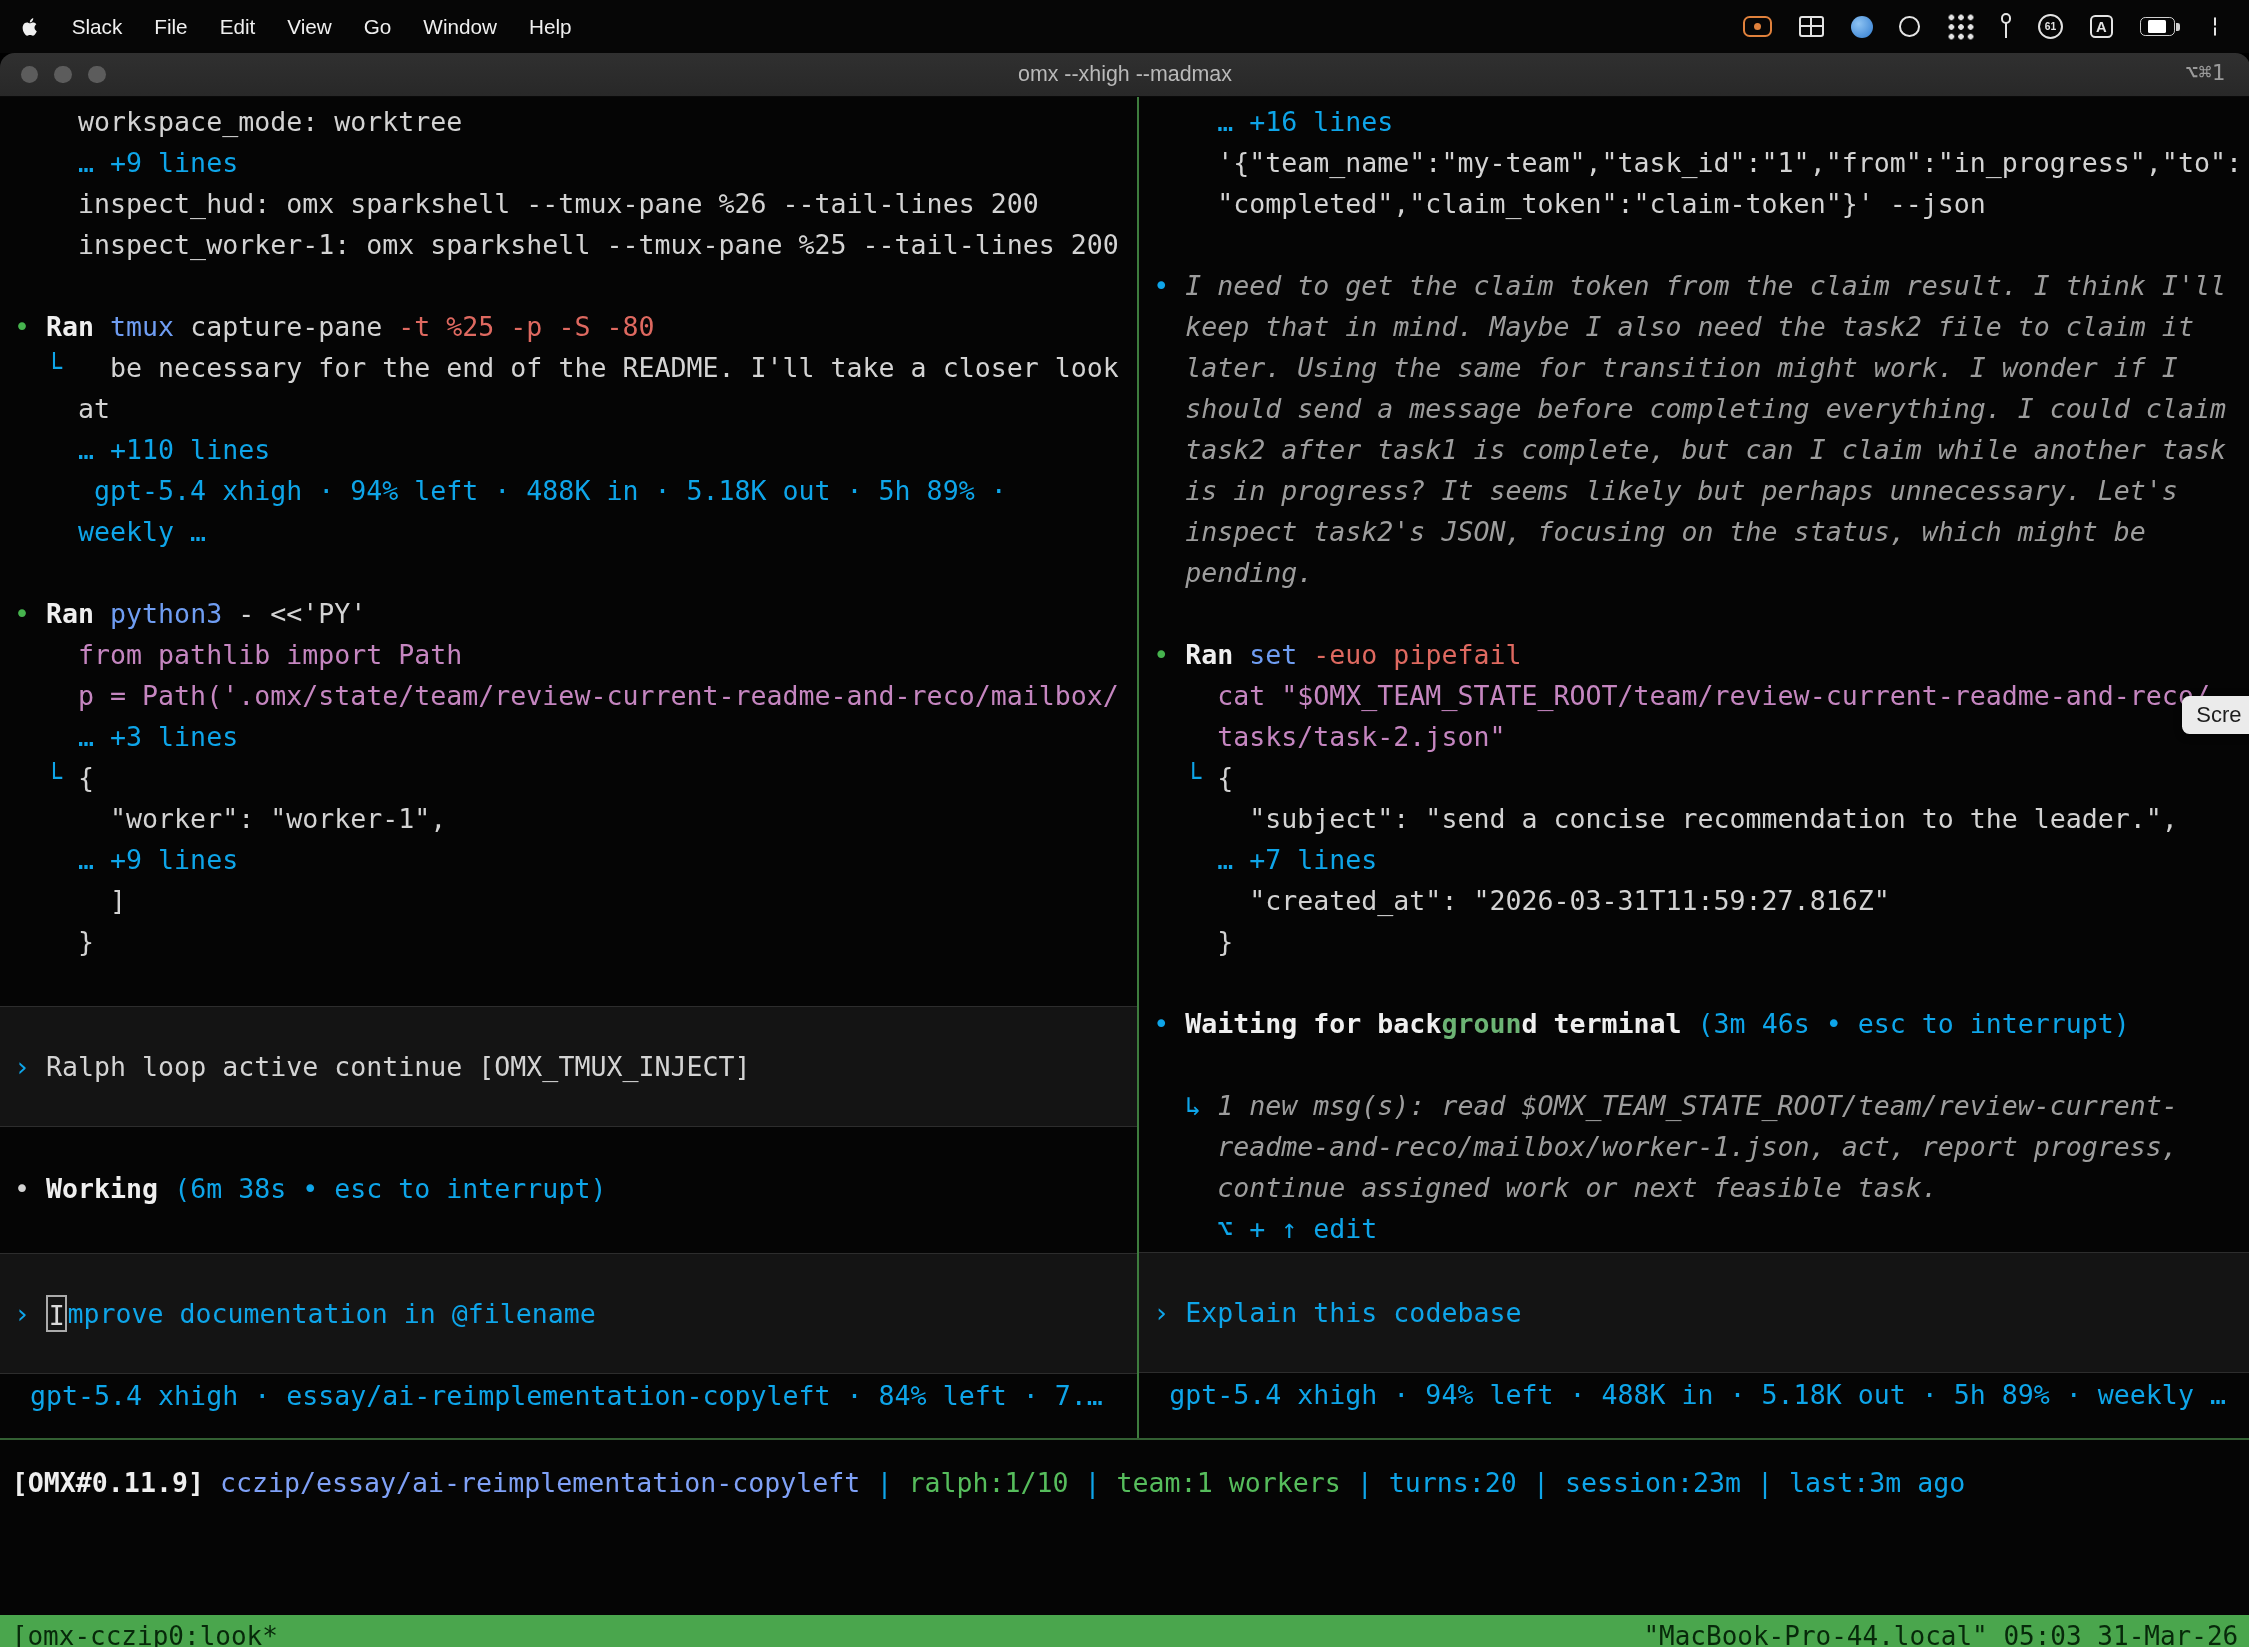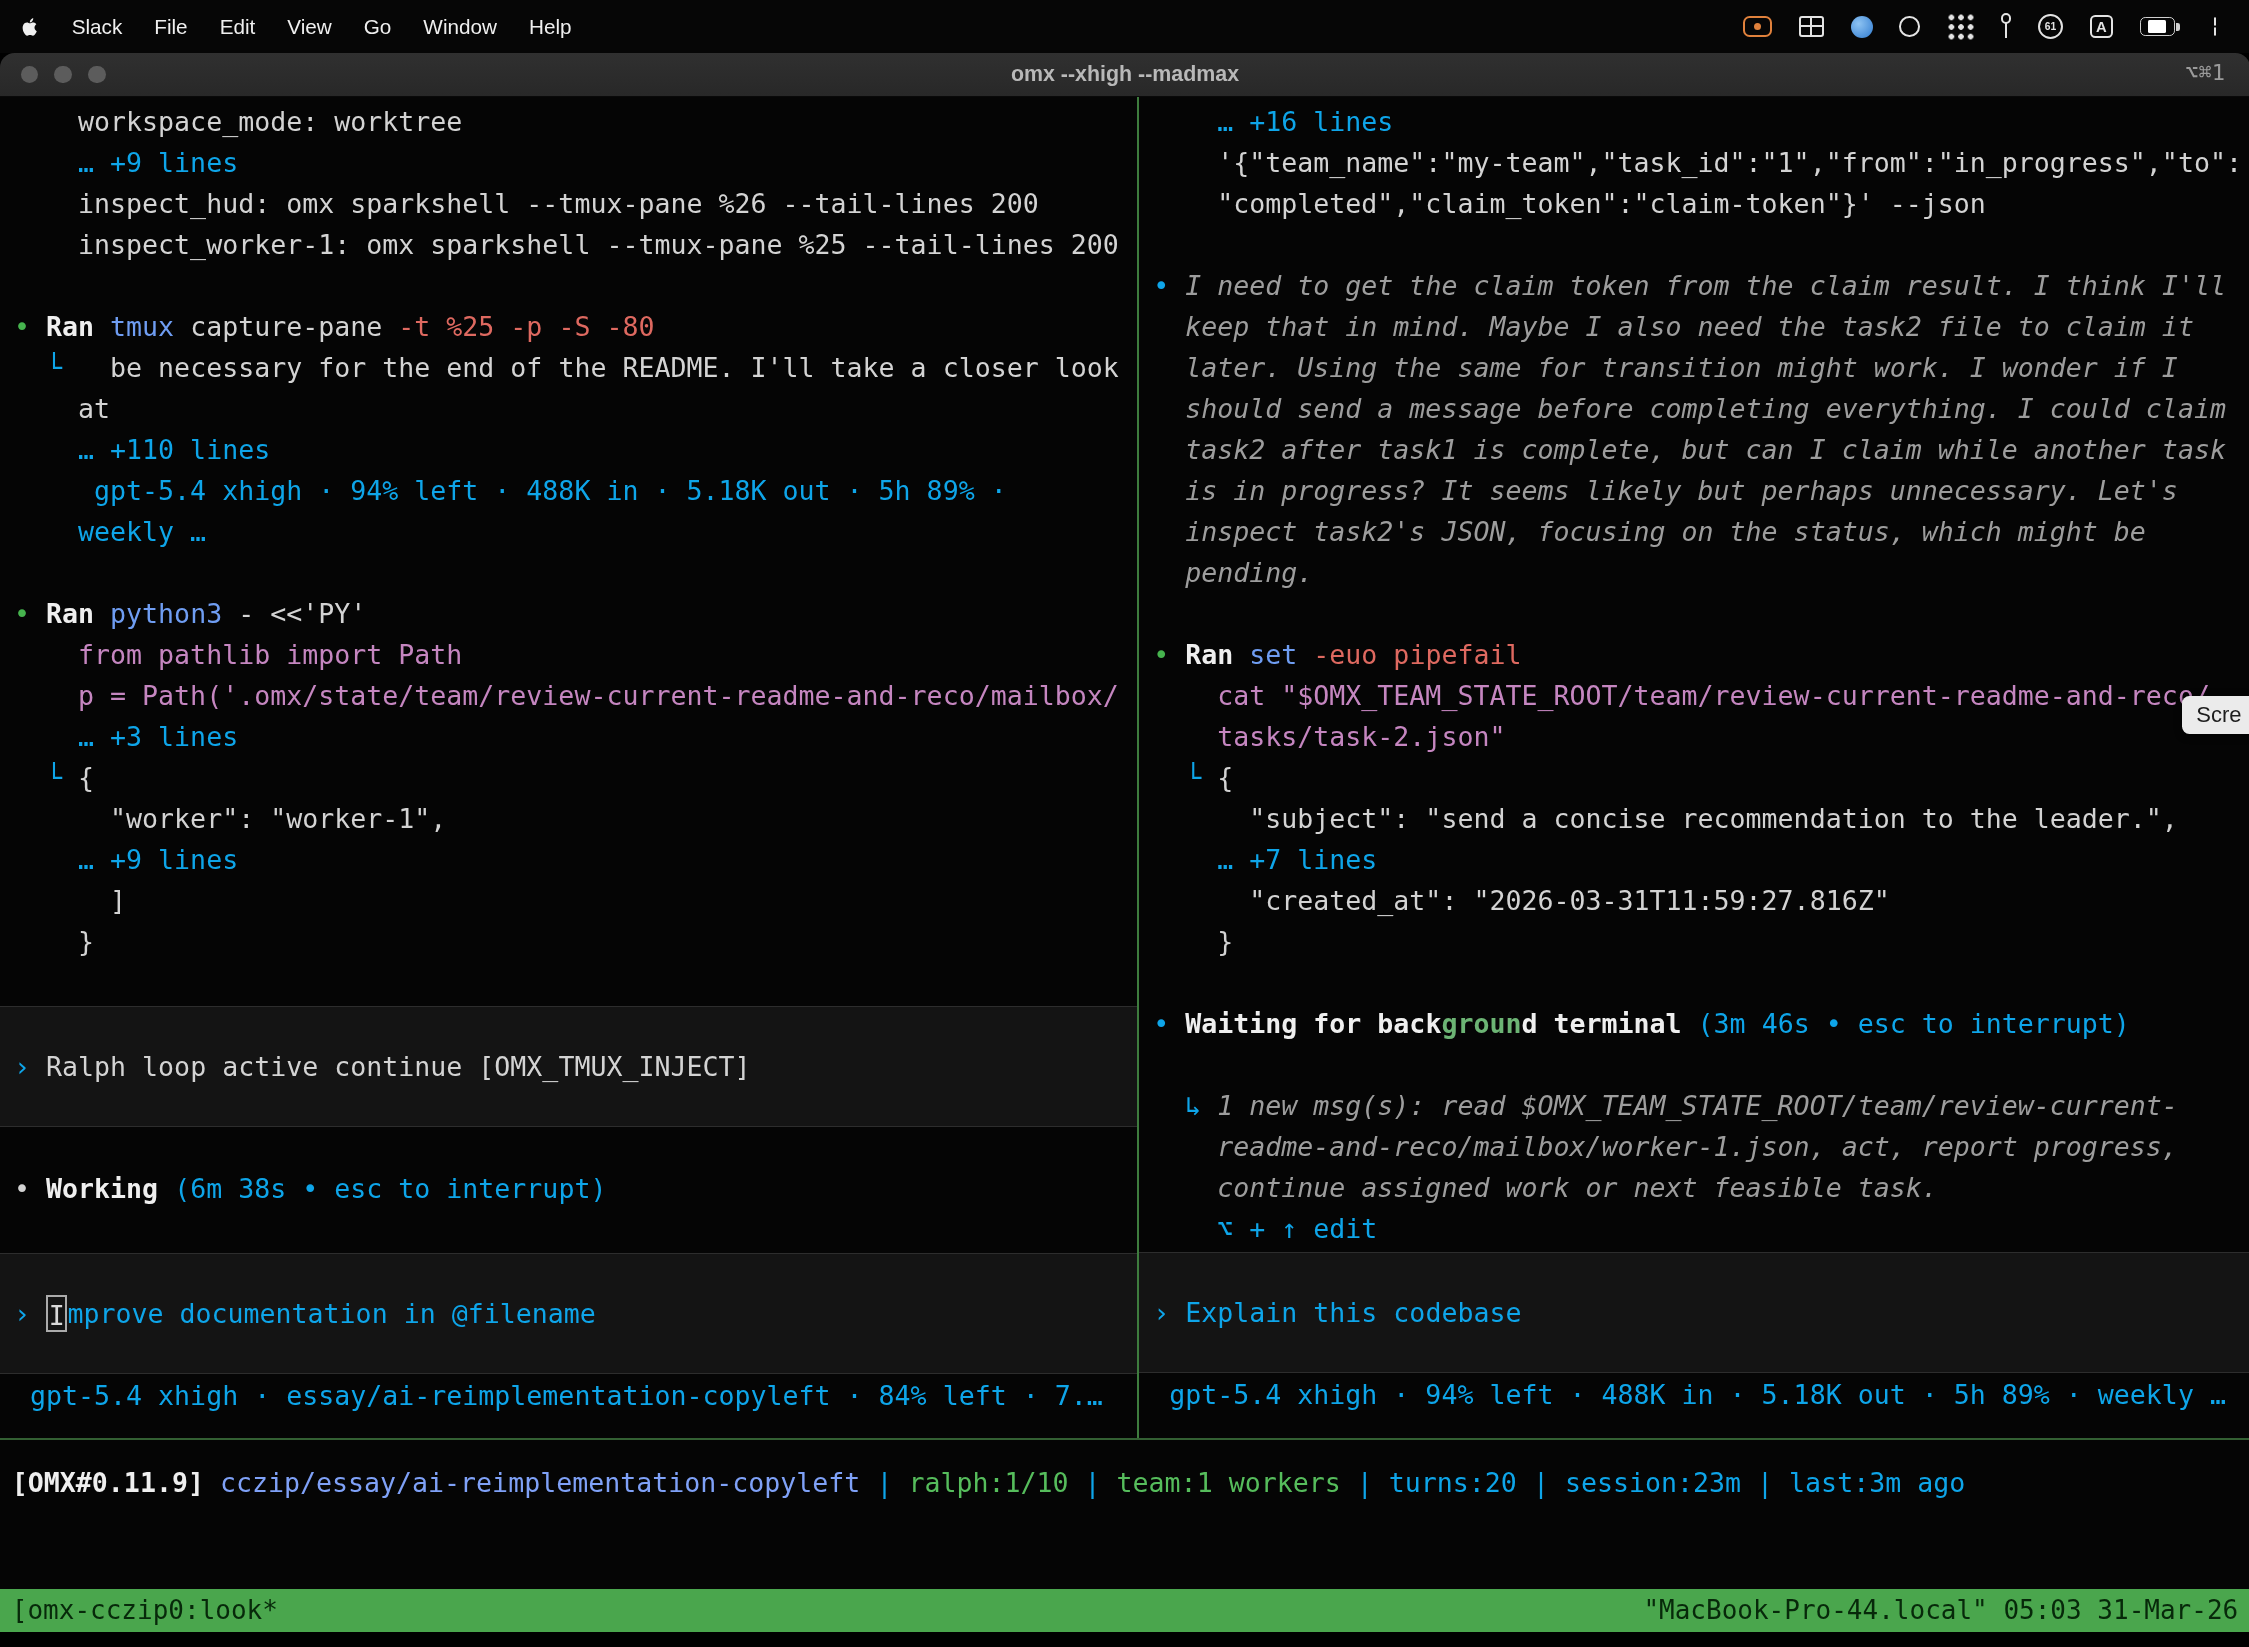--- a/index.html
+++ b/index.html
@@ -37,21 +37,21 @@
   .battery-icon::after{content:"";position:absolute;right:-5.9px;top:5.2px;width:3.7px;height:7.4px;background:#cfcfcf;border-radius:0 2.2px 2.2px 0;}
   .control-center-icon{width:26.6px;height:19px;display:flex;flex-direction:column;justify-content:space-between;}
   .control-center-icon::before,.control-center-icon::after{content:"";height:6.6px;border:1.5px solid #e3e3e3;border-radius:5.2px;}
 
   
   .window{position:relative;width:2250px;height:1594px;background:#070707;border-radius:14.8px 14.8px 0 0;overflow:hidden;}
   .titlebar{height:43px;background:linear-gradient(#303030,#282828);border-bottom:0.7px solid #090909;
             display:flex;align-items:center;position:relative;}
   .traffic{position:absolute;left:20.7px;top:12.5px;display:flex;gap:16px;}
   .tl{width:17.7px;height:17.7px;border-radius:50%;background:#5c5c5c;}
-  .win-title{margin:0 auto;color:#b9b9b9;font-size:21.4px;font-family:"Liberation Sans",sans-serif;font-weight:bold;}
+  .win-title{margin:0 auto;color:#b9b9b9;font-size:21.4px;font-family:"Liberation Sans",sans-serif;font-weight:normal;}
   .win-shortcut{position:absolute;right:25px;top:7.4px;color:#9b9b9b;font-size:22px;}
 
   
   .terminal{display:flex;height:1341px;background:#050505;}
   .pane{padding:3.7px 0 0 14px;font-size:26.6px;overflow:hidden;box-sizing:border-box;}
   .pane-left{width:1137px;}
   .pane-right{flex:1;}
   .vdiv{width:2.2px;background:#3e7c3e;}
   .line{height:41px;line-height:41px;white-space:pre;}
   .gap{height:41px;}
@@ -70,21 +70,21 @@
   .c-pur{color:#c586c0;}
   .c-it{color:#9d9d9d;font-style:italic;}
   .c-shim{color:#6cb474;font-weight:bold;}
   .c-path{color:#7fa1f7;}
   .c-sgr{color:#56bd5c;}
   .c-cur{display:inline-block;height:37px;line-height:37px;vertical-align:top;margin-top:2.2px;
          border:2.2px solid #ababab;box-sizing:border-box;padding:0 0.7px;color:#d8d8d8;}
 
   
   .hdiv{height:1.5px;background:#336033;}
-  .statusarea{height:149px;padding:22px 0 0 11.8px;font-size:26.6px;box-sizing:border-box;background:#050505;}
+  .statusarea{height:175px;padding:22px 0 0 11.8px;font-size:26.6px;box-sizing:border-box;background:#050505;}
   .tmuxbar{height:43px;background:#4aa64d;color:#07290a;font-size:26px;display:flex;align-items:center;
            justify-content:space-between;padding:0 11.8px;white-space:pre;}
   .bottom-filler{height:16px;background:#000;}
 
   
   .float-label{position:absolute;right:0;top:696px;background:#ebebeb;color:#1d1d1d;
                padding:5.9px 7.4px 5.9px 14.8px;border-radius:7.4px 0 0 7.4px;
                font:22px "Liberation Sans",sans-serif;box-shadow:0 1.5px 7.4px rgba(0,0,0,.5);z-index:50;}
 </style>
 </head>

